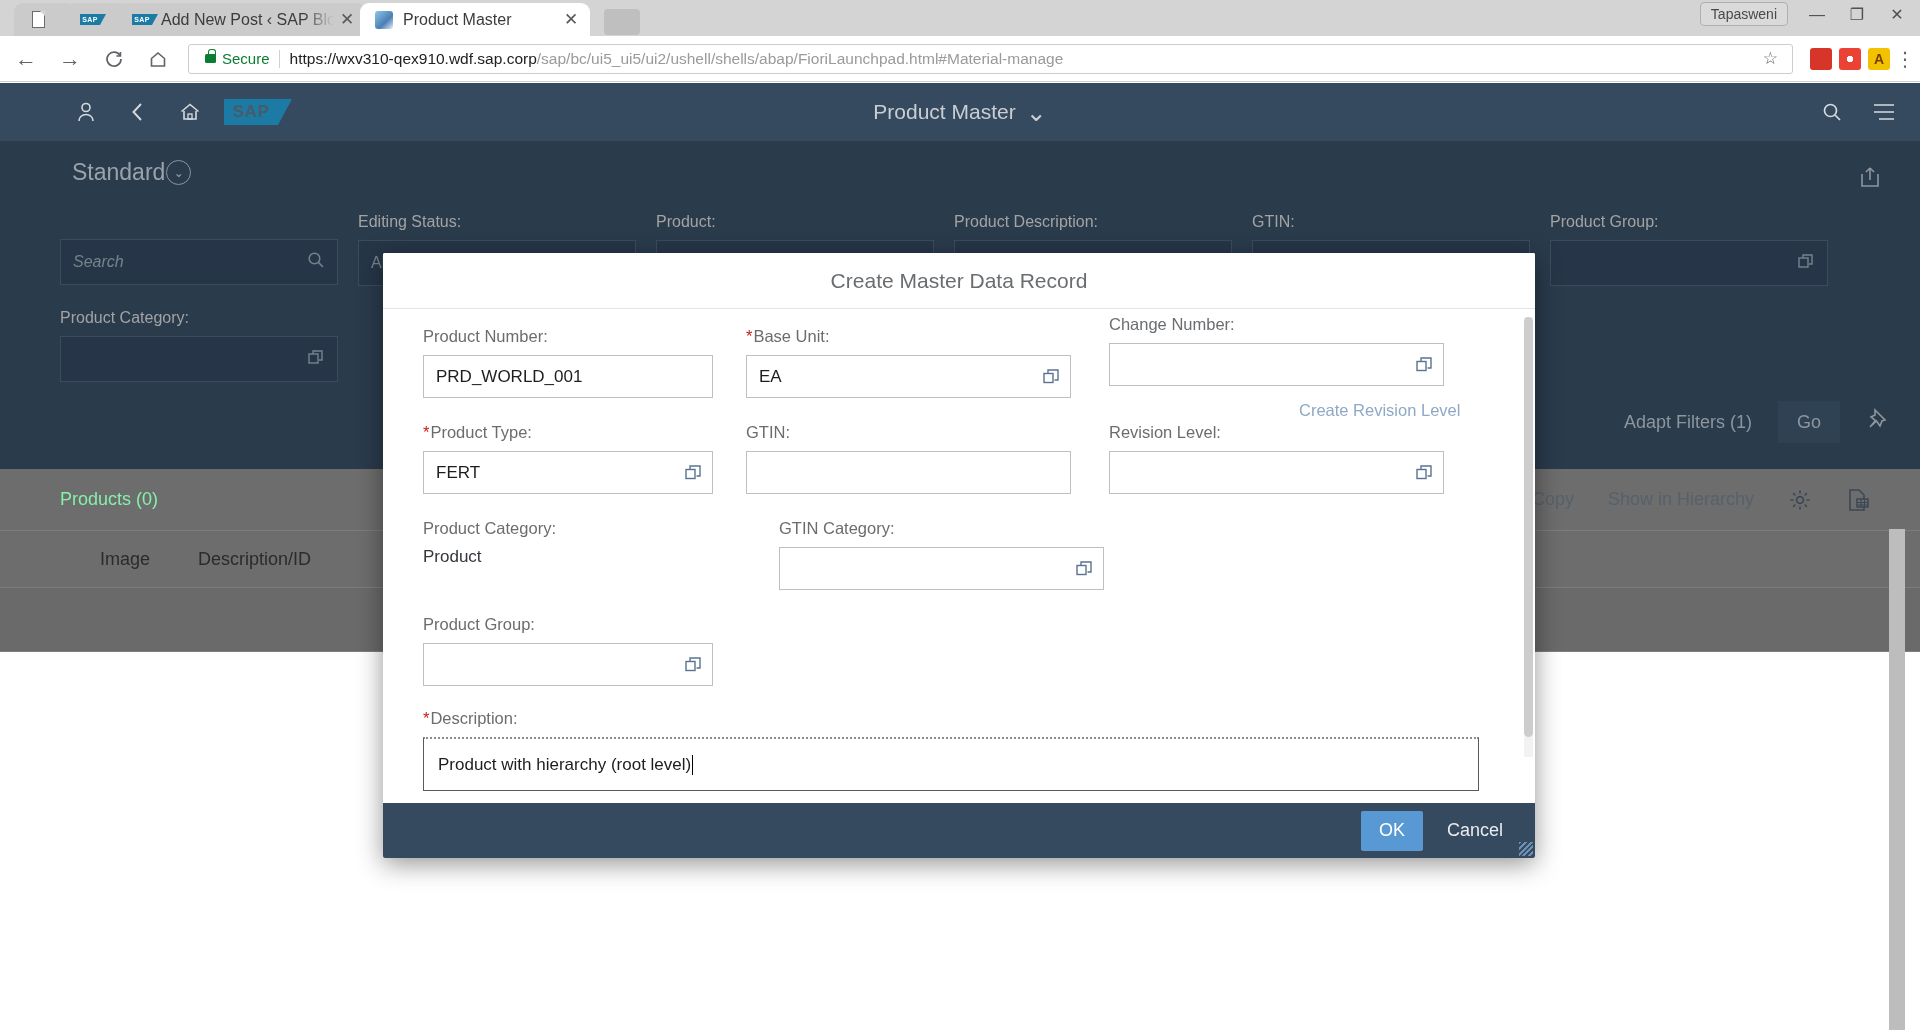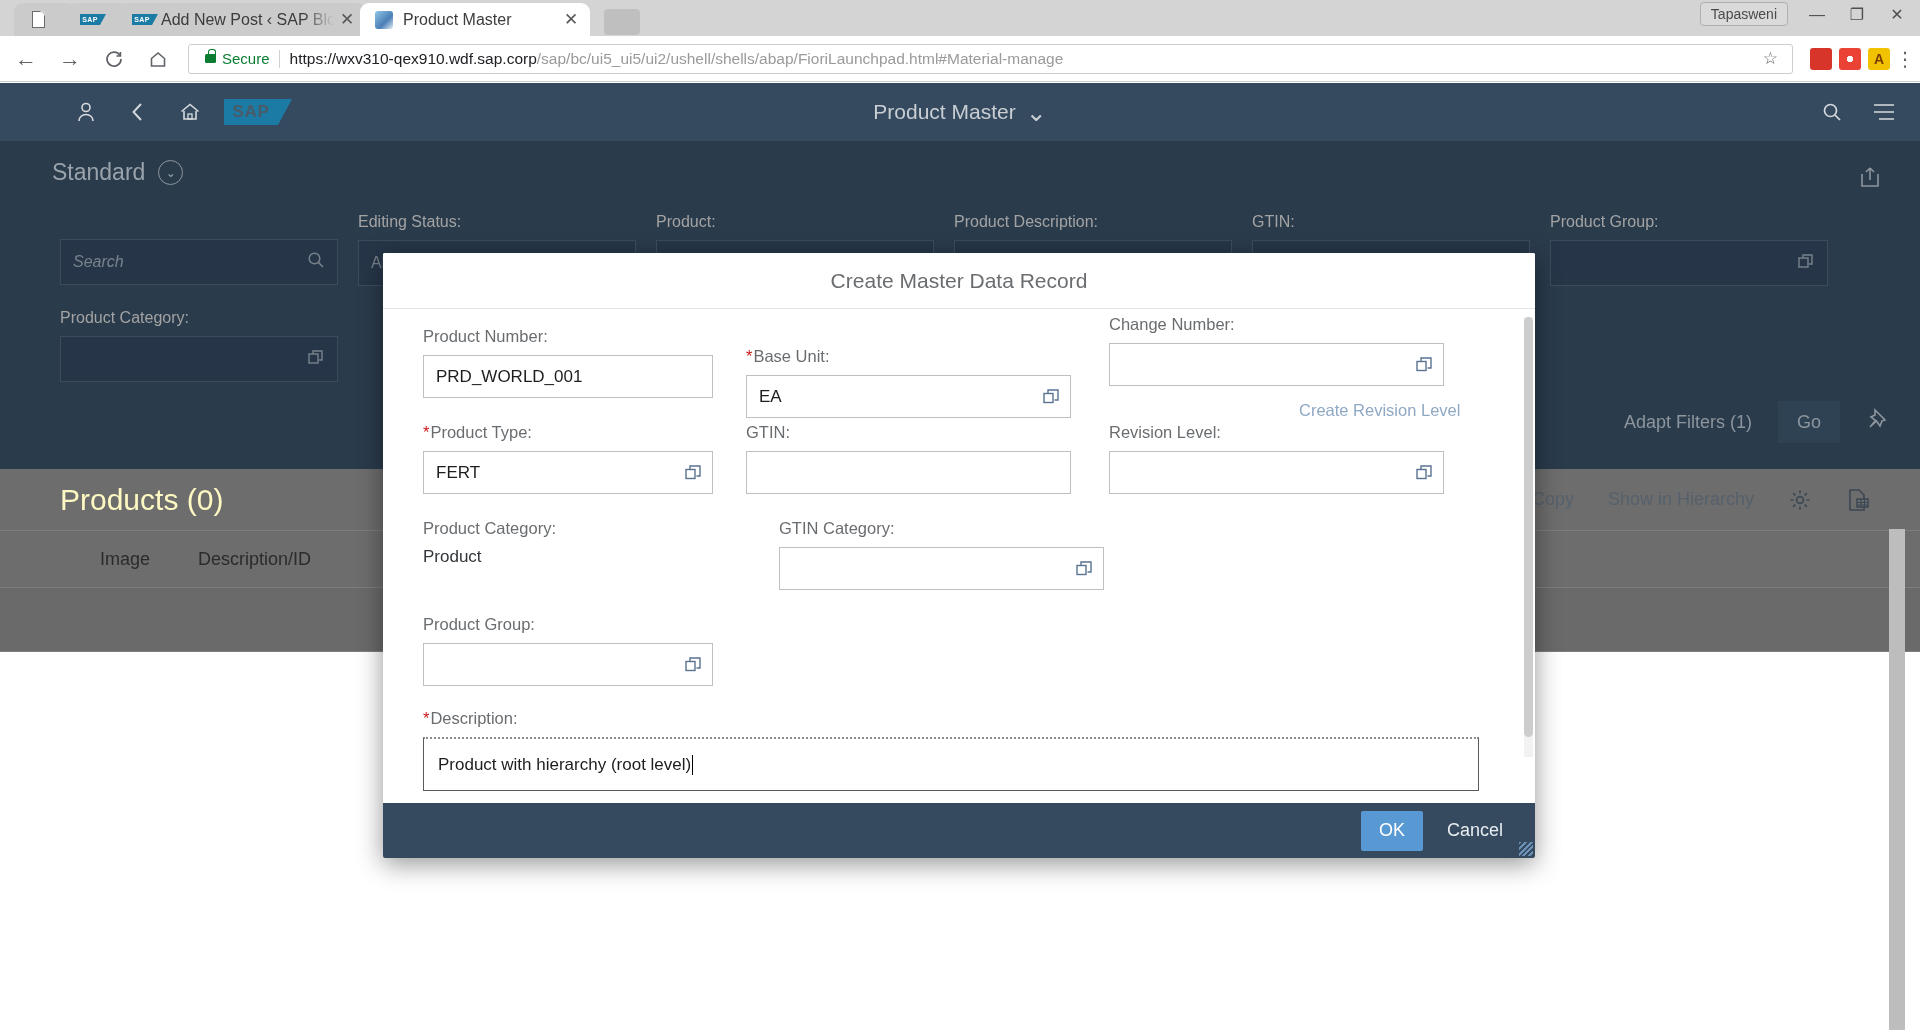--- a/index.html
+++ b/index.html
@@ -148,22 +148,22 @@
     display: flex; align-items: center; justify-content: center; gap: 10px;
     color: #c9ced3; font-size: 21px;
   }
   .shell-right { position: absolute; right: 10px; top: 0; height: 58px; display: flex; align-items: center; }
 
   .filterbar {
     position: absolute; left: 0; top: 58px; width: 1920px; height: 328px;
     background: #2a3b4c;
   }
   .variant {
-    position: absolute; left: 52px; top: 18px;
-    display: flex; align-items: center; gap: 13px;
+    position: absolute; left: 72px; top: 18px;
+    display: flex; align-items: center; gap: 1px;
     color: #9aa3ab; font-size: 23px;
   }
   .circ-chev {
     width: 25px; height: 25px; border: 1.5px solid #8d959d; border-radius: 50%;
     display: flex; align-items: center; justify-content: center; font-size: 12px;
   }
   .share-icon { position: absolute; right: 38px; top: 24px; color: #8d959d; font-size: 22px; }
 
   .fgrid { position: absolute; left: 0; top: 72px; width: 1920px; }
   .fgroup { position: absolute; }
@@ -188,21 +188,21 @@
   .pin-icon { color: #8d959d; font-size: 22px; }
 
   .table-area {
     position: absolute; left: 0; top: 386px; width: 1920px; height: 561px;
     background: #6d6d6d;
   }
   .table-toolbar {
     position: absolute; left: 0; top: 0; width: 1920px; height: 62px;
     display: flex; align-items: center; border-bottom: 1px solid #7d7d7d;
   }
-  .table-title { margin-left: 60px; color: #fef9c3; font-size: 30px; }
+  .table-title { margin-left: 60px; color: #86efac; font-size: 18px; }
   .tt-actions { margin-left: auto; margin-right: 50px; display: flex; align-items: center; gap: 34px; }
   .tt-link { color: #56616b; font-size: 18px; }
   .tt-icon { color: #3c4754; font-size: 23px; display: flex; align-items: center; }
   .col-header {
     position: absolute; left: 0; top: 62px; width: 1920px; height: 57px;
     display: flex; align-items: center; color: #2b2b2b; font-size: 18px;
     border-bottom: 1px solid #7d7d7d;
   }
   .table-row-empty {
     position: absolute; left: 0; top: 119px; width: 1920px; height: 64px;
@@ -557,21 +557,21 @@
           <span></span>
           <span class="vh-icon">
             <svg width="17" height="17" viewBox="0 0 17 17">
                 <rect x="1" y="5.5" width="9" height="9" fill="none" stroke="#5a7391" stroke-width="1.4"></rect>
                 <path d="M5 5.5V2h10v10h-3.5" fill="none" stroke="#5a7391" stroke-width="1.4"></path>
               </svg>
           </span>
         </div>
       </div>
 
-      <div class="dfield" style="left:363px; top:18px; width:325px;margin-top:20px;">
+      <div class="dfield" style="left:363px; top:18px; width:325px;">
         <span class="dlabel"><span class="req">*</span><span>Base Unit:</span></span>
         <div class="dinput">
           <span>EA</span>
           <span class="vh-icon">
             <svg width="17" height="17" viewBox="0 0 17 17">
                 <rect x="1" y="5.5" width="9" height="9" fill="none" stroke="#5a7391" stroke-width="1.4"></rect>
                 <path d="M5 5.5V2h10v10h-3.5" fill="none" stroke="#5a7391" stroke-width="1.4"></path>
               </svg>
           </span>
         </div>

